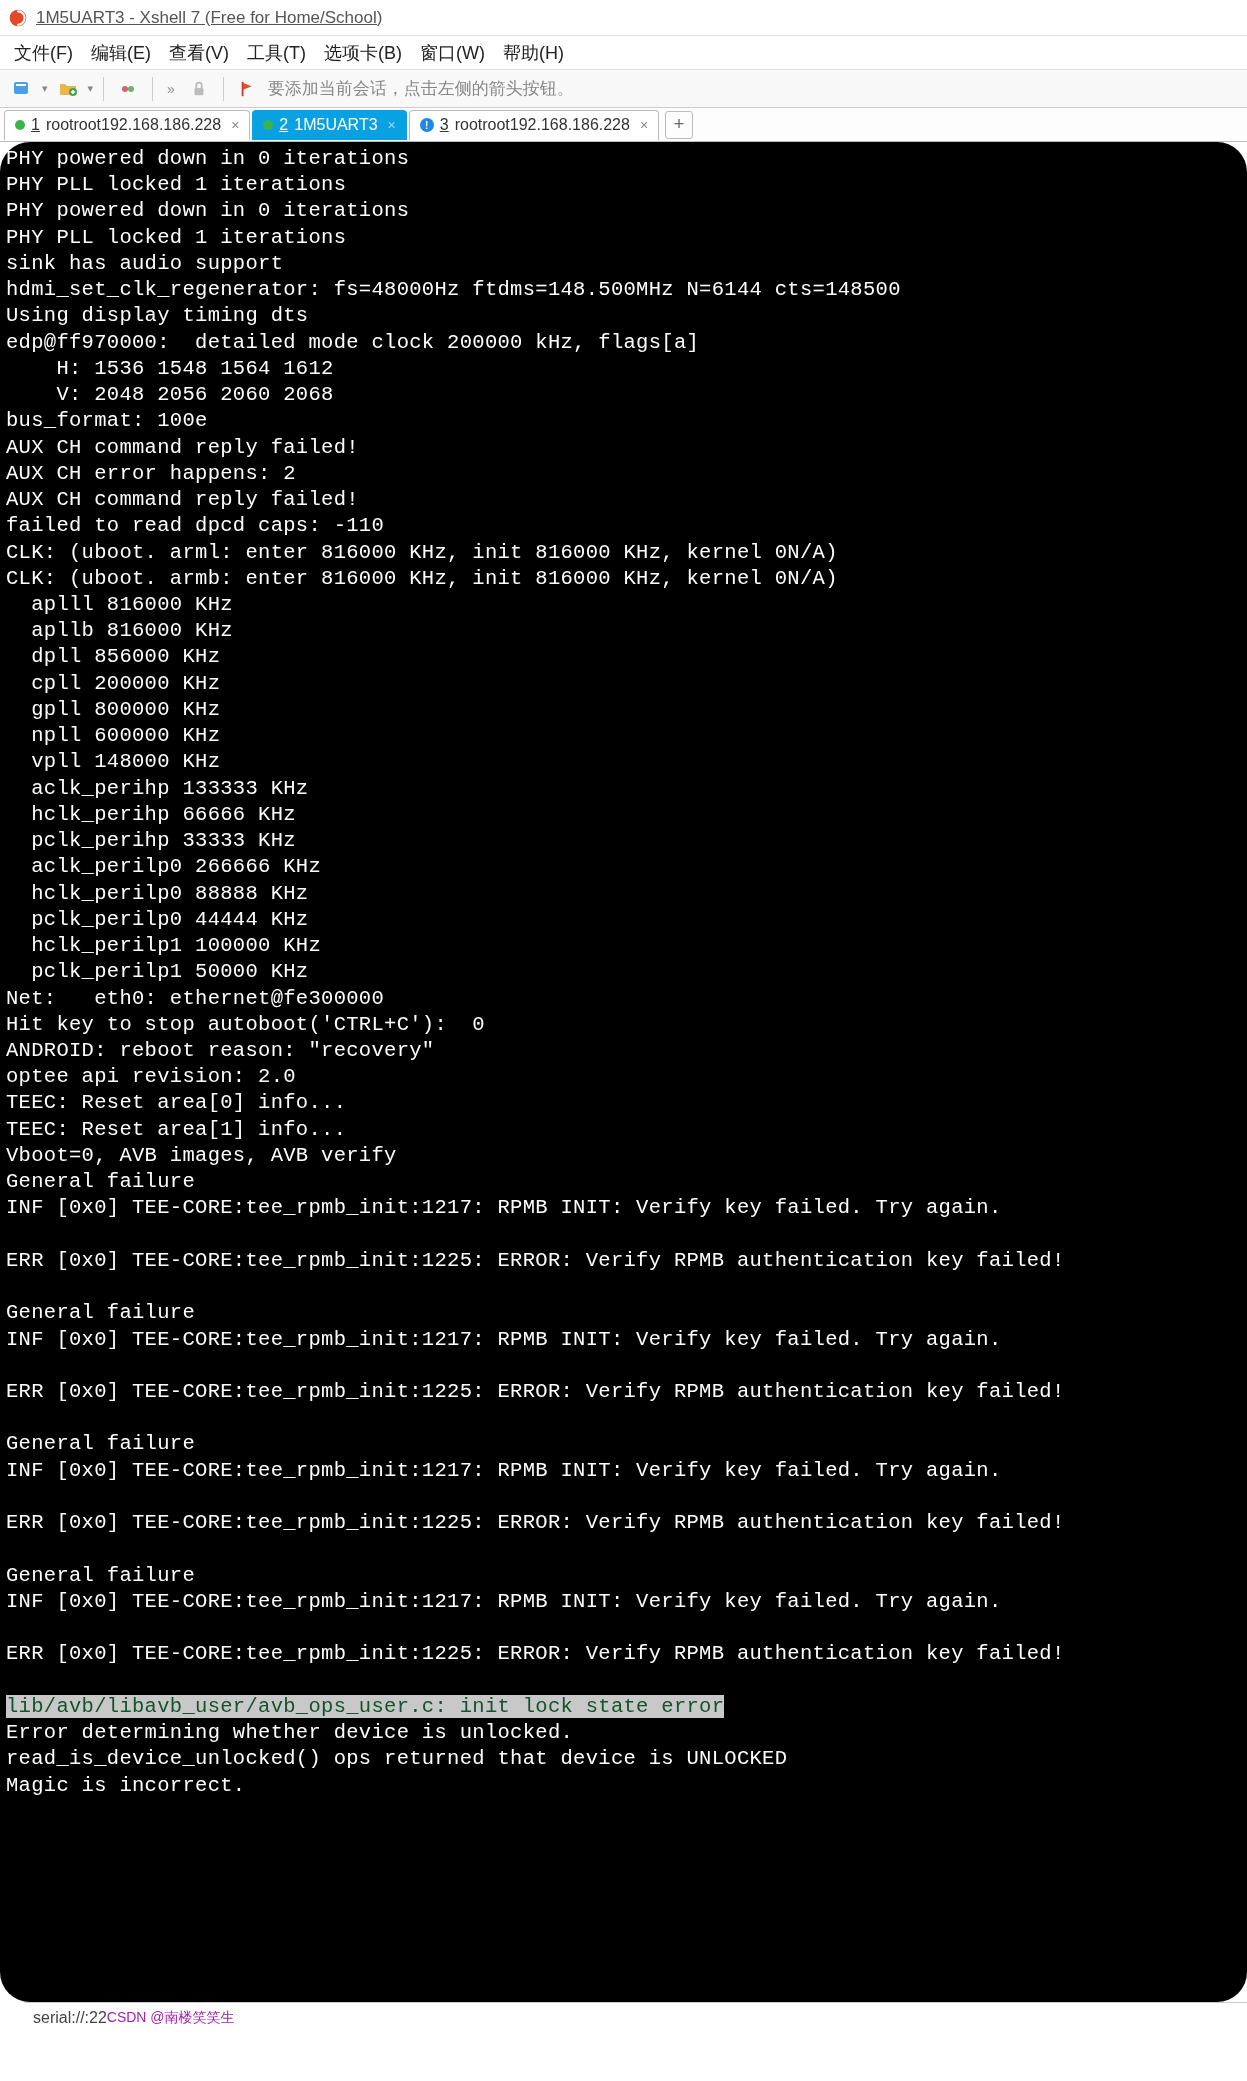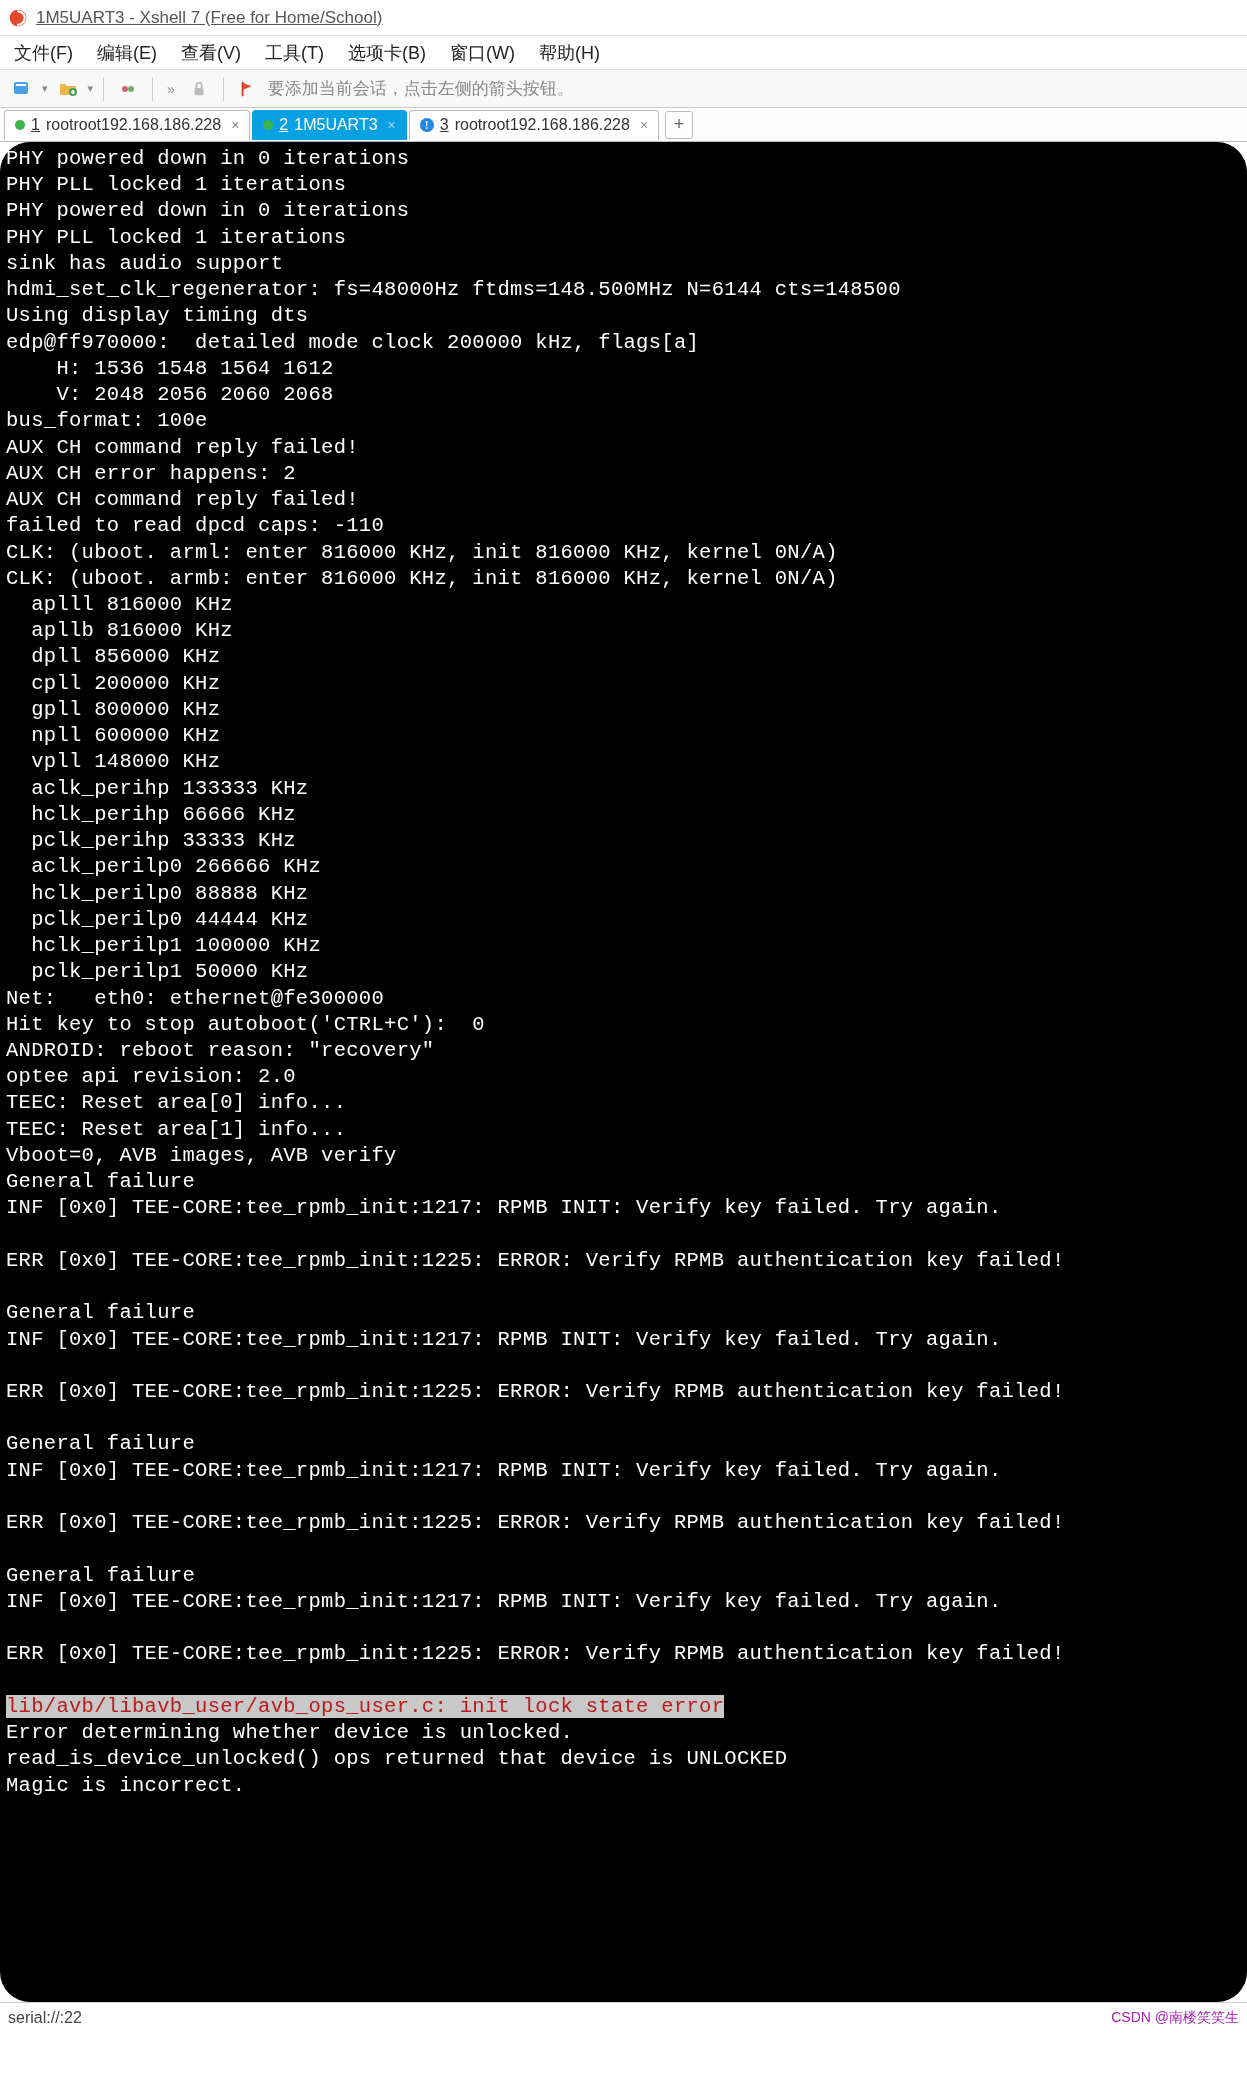--- a/index.html
+++ b/index.html
@@ -22,21 +22,21 @@
   margin-right: 8px;
 }
 .titlebar .title-text { color: #555; font-size: 17px; text-decoration: underline; }
 .menubar {
   display: flex;
   align-items: center;
   height: 34px;
   padding: 0 8px;
   background: #fff;
   border-bottom: 1px solid #ddd;
-  gap: 12px;
+  gap: 6px;
 }
 .menubar .menu-item { padding: 2px 6px; color: #222; font-size: 18px; cursor: default; }
 .toolbar {
   display: flex;
   align-items: center;
   height: 38px;
   padding: 0 8px;
   background: #f8f8f8;
   border-bottom: 1px solid #ccc;
   gap: 6px;
@@ -95,32 +95,32 @@
   font-size: 20.5px;
   line-height: 1.28;
   padding: 4px 6px 2px 6px;
   white-space: pre;
   min-height: 1860px;
   letter-spacing: 0.3px;
   border-radius: 30px;
 }
 .hl-line {
   background: #c8c8c8;
-  color: #b91c1c;
+  color: #14532d;
 }
 .statusbar {
   height: 30px;
   background: #fff;
   border-top: 1px solid #ccc;
   display: flex;
   align-items: center;
   padding: 0 8px;
   font-size: 16px;
   color: #444;
-  justify-content: space-between;
+  margin-left: 25px;
 }
 .watermark { color: #a21caf; font-size: 14px; }
 </style>
 </head>
 <body>
 
 <div class="titlebar">
   <span class="app-icon">
     <svg viewBox="0 0 24 24" width="20" height="20">
         <circle cx="12" cy="12" r="10" fill="#e24a2b"></circle>

